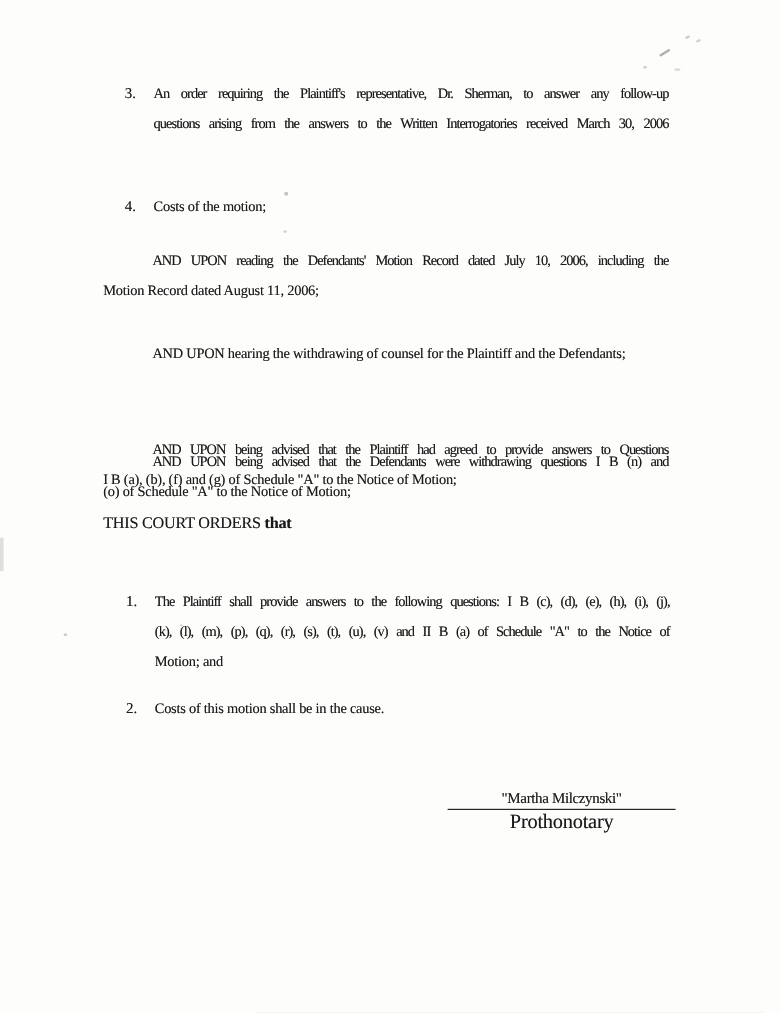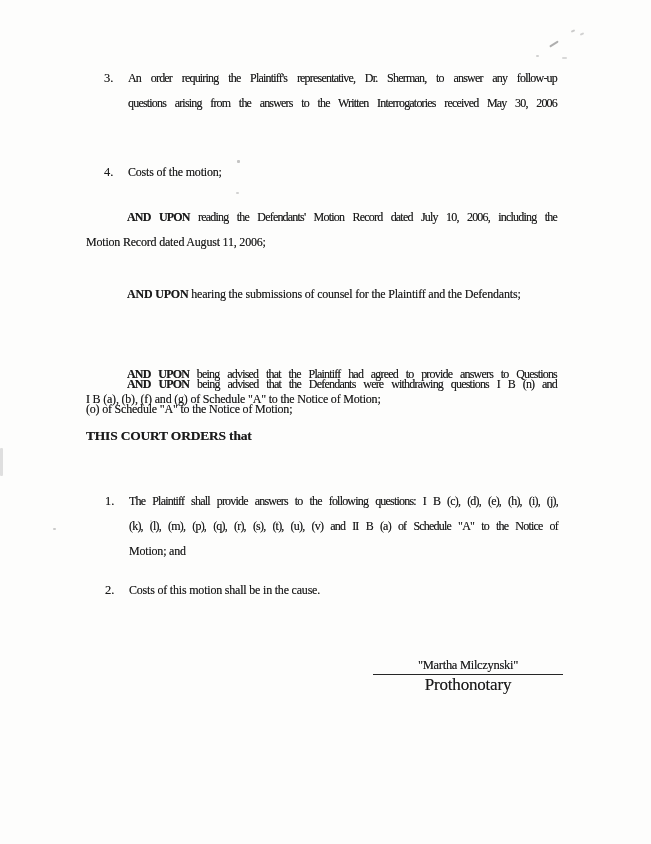--- a/index.html
+++ b/index.html
@@ -24,21 +24,21 @@
     white-space:normal;
     text-align:justify;
     text-align-last:justify;
     letter-spacing:-0.8px;
     word-spacing:-3px;
   }
   .num{position:absolute;left:0;top:0;height:25px;line-height:25px;font-size:12.5px;}
   .item .lines{margin-left:24px;width:429px;}
   .recital{width:471px;}
   .indent1{margin-left:41px;width:430px;}
-  b{font-weight:bold;}
+  b{font-weight:normal;}
   .heading{
     font-size:13.5px;font-weight:bold;
     height:25px;line-height:25px;letter-spacing:-0.2px;white-space:nowrap;
   }
   .sig{width:190px;text-align:center;}
   .sig-name{height:18px;line-height:18px;font-size:12.5px;letter-spacing:-0.3px;white-space:nowrap;}
   .sig-rule{height:0;border-top:1.5px solid #262626;width:190px;}
   .sig-title{height:18px;line-height:19px;font-size:17px;letter-spacing:-0.2px;}
   
   .speck{position:absolute;background:#6d6d6d;border-radius:1px;}
@@ -56,38 +56,38 @@
   <div class="speck" style="left:237px;top:160px;width:3px;height:3px;opacity:.4;"></div>
   <div class="speck" style="left:236px;top:192px;width:3px;height:2px;opacity:.3;"></div>
   <div class="speck" style="left:53px;top:528px;width:3px;height:2px;opacity:.35;"></div>
   <div class="speck" style="left:150px;top:520px;width:2px;height:2px;opacity:.25;"></div>
   <div class="speck" style="left:0;top:448px;width:3px;height:28px;opacity:.3;background:#9a9a9a;"></div>
 
   <div class="block item" style="left:104px;top:66px;">
     <span class="num">3.</span>
     <div class="lines">
       <div class="line jl">An order requiring the Plaintiff's representative, Dr. Sherman, to answer any follow-up</div>
-      <div class="line jl">questions arising from the answers to the Written Interrogatories received May 30, 2006</div>
+      <div class="line jl">questions arising from the answers to the Written Interrogatories received March 30, 2006</div>
     </div>
   </div>
 
   <div class="block item" style="left:104px;top:160px;">
     <span class="num">4.</span>
     <div class="lines">
       <div class="line">Costs of the motion;</div>
     </div>
   </div>
 
   <div class="block recital" style="left:86px;top:205px;">
     <div class="line jl indent1"><b>AND UPON</b><span> reading the Defendants' Motion Record dated July 10, 2006, including the</span></div>
     <div class="line">Motion Record dated August 11, 2006;</div>
   </div>
 
   <div class="block recital" style="left:86px;top:282px;">
-    <div class="line indent1"><b>AND UPON</b><span> hearing the submissions of counsel for the Plaintiff and the Defendants;</span></div>
+    <div class="line indent1"><b>AND UPON</b><span> hearing the withdrawing of counsel for the Plaintiff and the Defendants;</span></div>
   </div>
 
   <div class="block recital" style="left:86px;top:314px;margin-top:48px;">
     <div class="line jl indent1"><b>AND UPON</b><span> being advised that the Plaintiff had agreed to provide answers to Questions</span></div>
     <div class="line">I B (a), (b), (f) and (g) of Schedule "A" to the Notice of Motion;</div>
   </div>
 
   <div class="block recital" style="left:86px;top:372px;">
     <div class="line jl indent1"><b>AND UPON</b><span> being advised that the Defendants were withdrawing questions I B (n) and</span></div>
     <div class="line">(o) of Schedule "A" to the Notice of Motion;</div>

